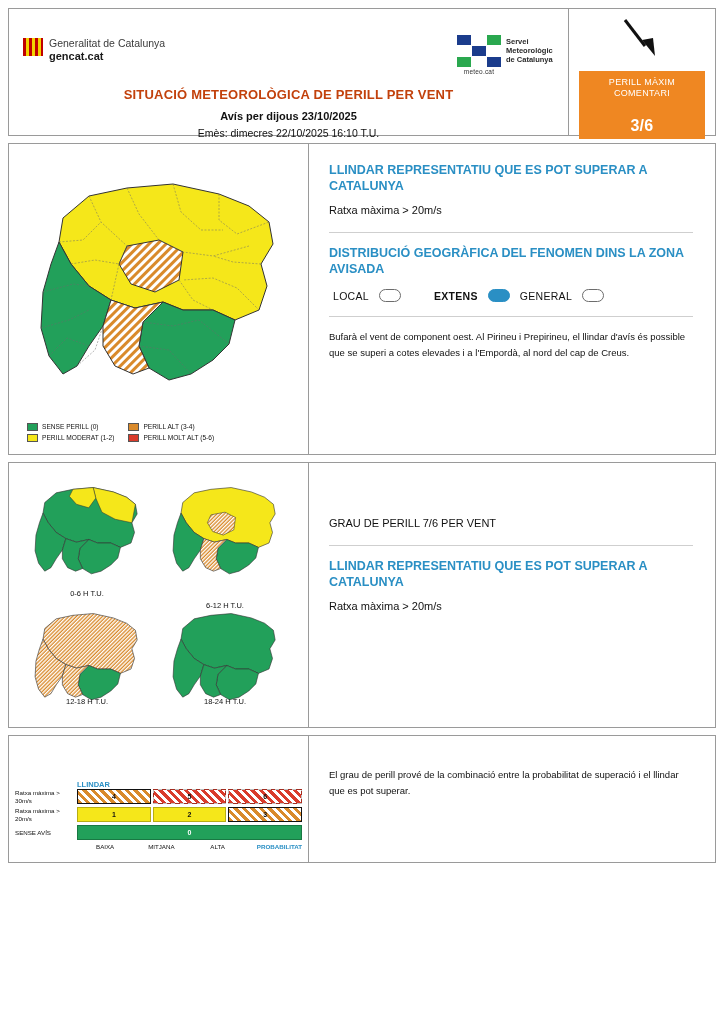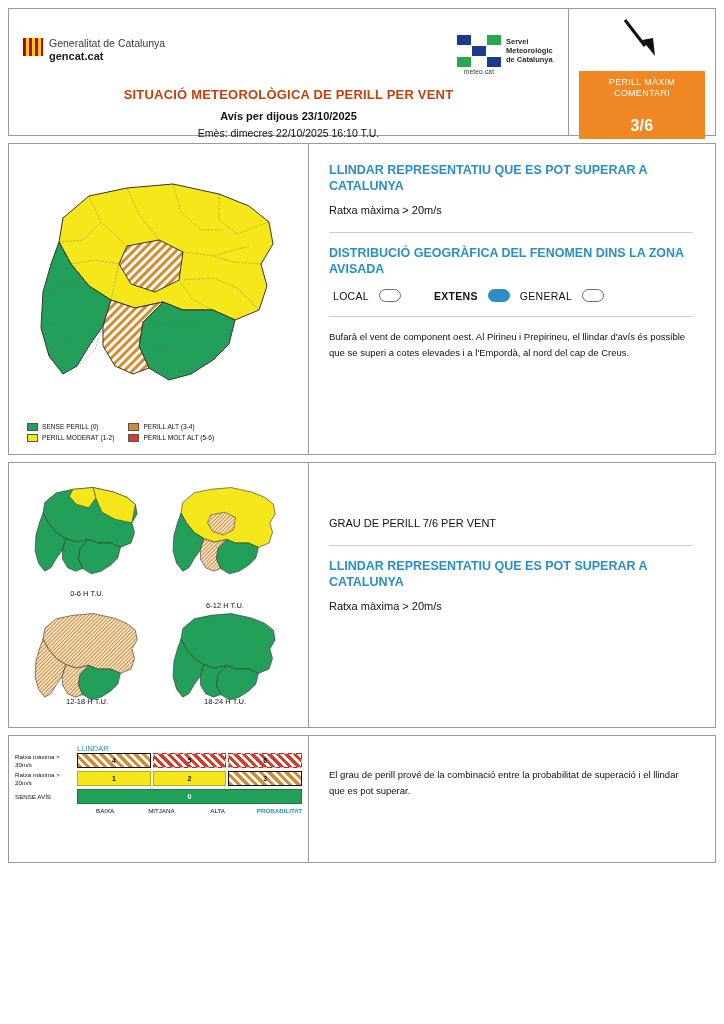--- a/index.html
+++ b/index.html
@@ -177,21 +177,21 @@
     position: absolute;
     font-size: 7.5px; color: #111; text-align: center; width: 120px;
   }
 
   
   .matrix {
     position: relative;
     padding: 8px 6px 4px 6px;
     font-size: 7px;
   }
-  .mx-title { color: #2a8fc4; font-size: 7.5px; font-weight: normal; }
+  .mx-title { color: #2a8fc4; font-size: 7.5px; font-weight: bold; margin-top: 36px; }
   .mx-row { display: flex; align-items: center; height: 15px; margin-bottom: 3px; }
   .mx-lbl { width: 62px; font-size: 6.2px; color: #111; line-height: 7.5px; text-align:left; }
   .mx-cells { display: flex; flex: 1; height: 15px; }
   .cell {
     flex: 1; margin-right: 2px; position: relative;
     display: flex; align-items: center; justify-content: center;
     font-size: 7px; font-weight: bold; color: #fff;
     border: .6px solid rgba(0,0,0,.25);
   }
   .cell:last-child { margin-right: 0; }

